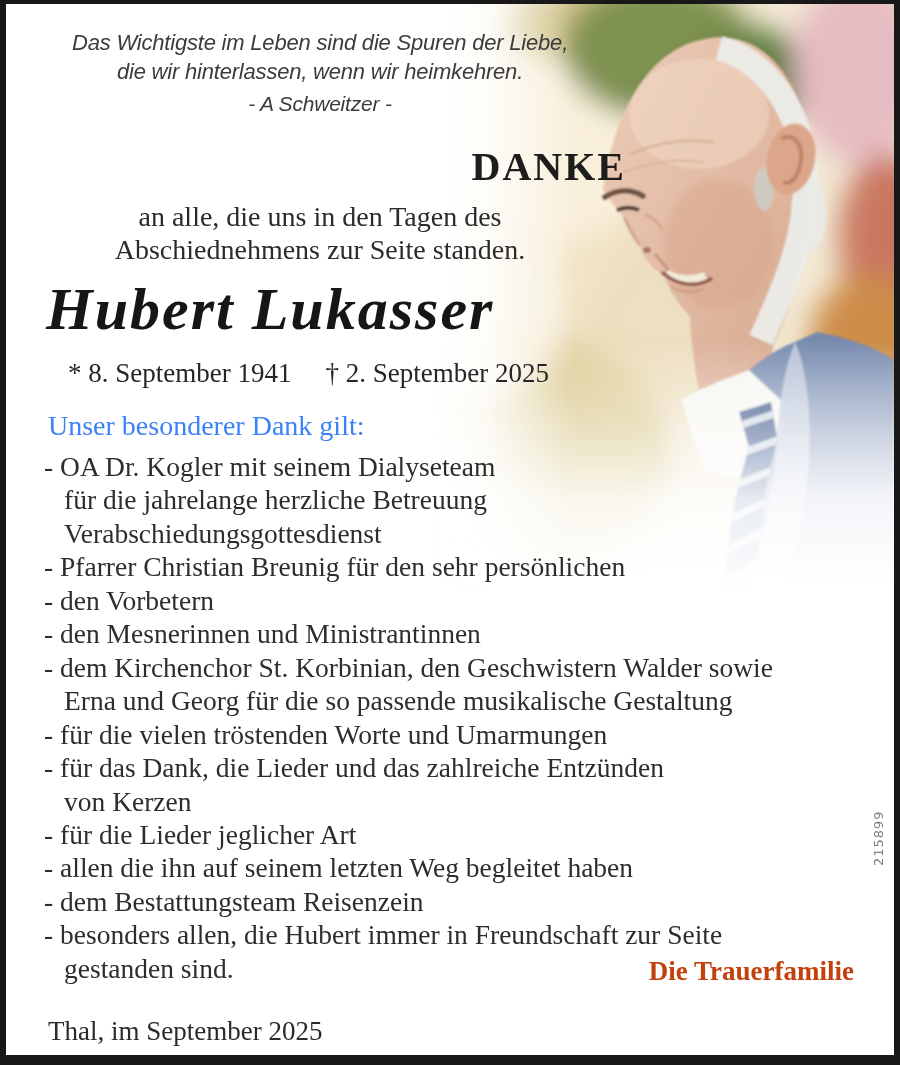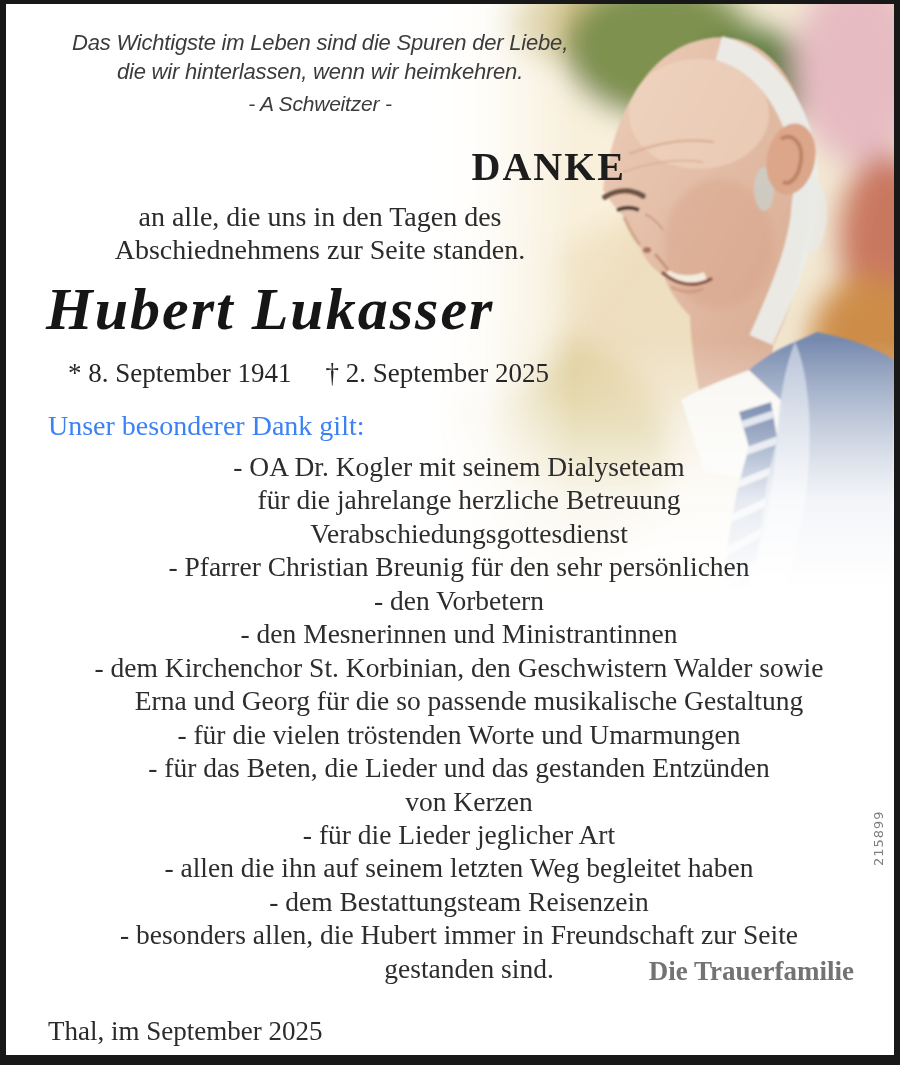--- a/index.html
+++ b/index.html
@@ -26,21 +26,21 @@
   .fade-left {
     position:absolute; left:0; top:0; bottom:0; width:155px;
     background:linear-gradient(to right, #ffffff 8%, rgba(255,255,255,0.85) 42%, rgba(255,255,255,0) 100%);
   }
   .fade-bottom {
     position:absolute; left:0; right:0; bottom:0; height:320px;
     background:linear-gradient(to top, #ffffff 20%, rgba(255,255,255,0.85) 50%, rgba(255,255,255,0) 100%);
   }
 
   
-  .txt { position:absolute; z-index:2;text-align:center; }
+  .txt { position:absolute; z-index:2; }
 
   .quote-block { top:24px; left:8px; width:612px; text-align:center;
     font-family:"Liberation Sans", sans-serif; font-style:italic;
     font-size:22px; line-height:29px; color:#3c3c3c; letter-spacing:-0.2px; }
   .quote-attr { margin-top:3px; font-size:21px; }
 
   .danke-block { top:139px; left:8px; width:612px; text-align:right;
     font-weight:bold; font-size:40px; letter-spacing:2px; color:#1d1d1d; }
 
   .analle-block { top:197px; left:8px; width:612px; text-align:center;
@@ -54,21 +54,21 @@
     font-size:27px; color:#262626; }
   .date-death { margin-left:34px; }
 
   .intro-block { top:406px; left:42px; font-size:28px; color:#3b82f6; }
 
   .ack-list { top:446px; left:38px; width:830px; }
   .ack-line { white-space:nowrap; font-size:27.5px; line-height:33.45px; color:#2d2d2d; }
   .ack-line.cont { padding-left:20px; }
 
   .footer-left  { top:1012px; left:42px; font-size:27px; color:#2b2b2b; white-space:nowrap; }
-  .footer-right { top:952px; right:40px; font-size:27px; font-weight:bold; color:#737373; white-space:nowrap; }
+  .footer-right { top:952px; right:40px; font-size:27px; font-weight:bold; color:#c2410c; white-space:nowrap; }
 
   .refnum {
     position:absolute; z-index:2; right:8px; top:786px; height:76px;
     writing-mode:vertical-rl; transform:rotate(180deg);
     font-family:"DejaVu Sans", sans-serif; font-size:13px;
     letter-spacing:1px; color:#7e7e7e;
   }
 </style>
 </head>
 <body>
@@ -202,21 +202,21 @@
   <div class="txt ack-list">
     <div class="ack-line">- OA Dr. Kogler mit seinem Dialyseteam</div>
     <div class="ack-line cont">für die jahrelange herzliche Betreuung</div>
     <div class="ack-line cont">Verabschiedungsgottesdienst</div>
     <div class="ack-line">- Pfarrer Christian Breunig für den sehr persönlichen</div>
     <div class="ack-line">- den Vorbetern</div>
     <div class="ack-line">- den Mesnerinnen und Ministrantinnen</div>
     <div class="ack-line">- dem Kirchenchor St. Korbinian, den Geschwistern Walder sowie</div>
     <div class="ack-line cont">Erna und Georg für die so passende musikalische Gestaltung</div>
     <div class="ack-line">- für die vielen tröstenden Worte und Umarmungen</div>
-    <div class="ack-line">- für das Beten, die Lieder und das gestanden Entzünden</div>
+    <div class="ack-line">- für das Dank, die Lieder und das zahlreiche Entzünden</div>
     <div class="ack-line cont">von Kerzen</div>
     <div class="ack-line">- für die Lieder jeglicher Art</div>
     <div class="ack-line">- allen die ihn auf seinem letzten Weg begleitet haben</div>
     <div class="ack-line">- dem Bestattungsteam Reisenzein</div>
     <div class="ack-line">- besonders allen, die Hubert immer in Freundschaft zur Seite</div>
     <div class="ack-line cont">gestanden sind.</div>
   </div>
 
   <div class="txt footer-left">Thal, im September 2025</div>
   <div class="txt footer-right">Die Trauerfamilie</div>

